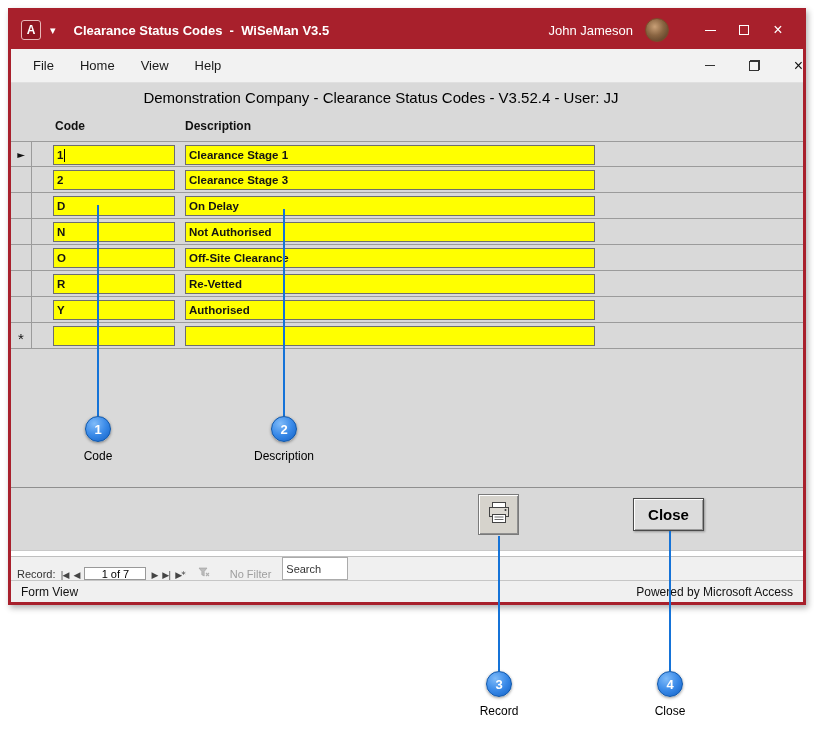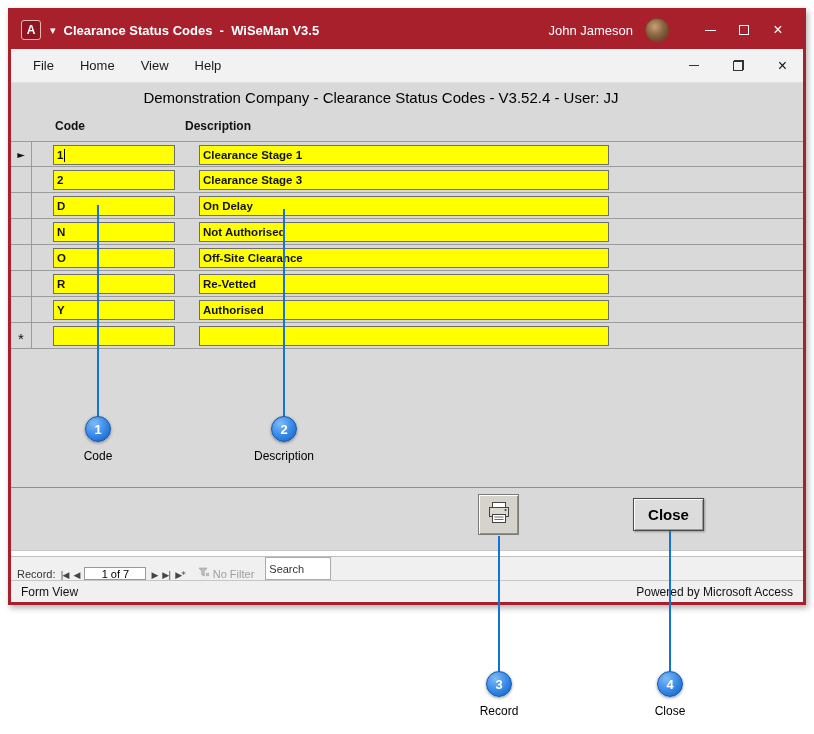--- a/index.html
+++ b/index.html
@@ -19,36 +19,36 @@
   .titlebar {
     flex: 0 0 38px; background: #A8202C; color: #fff;
     display: flex; align-items: center; padding: 0 8px 0 10px;
   }
   .access-icon {
     width: 20px; height: 20px; border: 1px solid #E8B8B8; border-radius: 3px;
     background: #8F1520; color: #fff; font-size: 12px; font-weight: bold;
     display: flex; align-items: center; justify-content: center;
   }
   .chevron { margin-left: 9px; font-size: 11px; font-family: "DejaVu Sans", sans-serif; }
-  .window-title { margin-left: 8px; font-size: 13px; font-weight: bold; white-space: pre; }
+  .window-title { margin-left: 18px; font-size: 13px; font-weight: bold; white-space: pre; }
   .user-name { margin-left: auto; font-size: 13px; }
   .avatar {
     width: 24px; height: 24px; border-radius: 50%; margin-left: 12px;
     background: radial-gradient(circle at 40% 35%, #C9A077 0%, #8A6542 45%, #4E3520 100%);
     border: 1px solid #7C4A2A;
   }
   .win-buttons { display: flex; margin-left: 24px; }
   .win-btn { width: 34px; height: 28px; display: flex; align-items: center; justify-content: center; color: #fff; }
   .icon-min-line { display: block; width: 11px; height: 0; border-top: 1px solid #fff; }
   .icon-max-box { display: block; width: 10px; height: 10px; border: 1px solid #fff; }
   .close-glyph { font-size: 16px; line-height: 1; }
   
   .menubar {
     flex: 0 0 34px; background: #F2F2F2; border-bottom: 1px solid #E0E0E0;
-    display: flex; align-items: center; padding: 0 16px 0 22px; gap: 26px;
+    display: flex; align-items: center; padding: 0 0 0 22px; gap: 26px;
     font-size: 13px; color: #1A1A1A;
   }
   .menu-item { cursor: default; }
   .menu-right { margin-left: auto; display: flex; gap: 34px; align-items: center; color: #333; }
   .icon-min-dark { display: block; width: 10px; height: 0; border-top: 1px solid #333; }
   .icon-restore { position: relative; display: block; width: 11px; height: 11px; }
   .icon-restore::after { content: ""; position: absolute; right: 0; top: 0; width: 8px; height: 8px; border: 1px solid #333; }
   .icon-restore::before { content: ""; position: absolute; left: 0; bottom: 0; width: 8px; height: 8px; border: 1px solid #333; background: #F2F2F2; z-index: 1; }
   .menu-close { font-size: 16px; color: #111; line-height: 1; }
   
@@ -65,21 +65,21 @@
     border-right: 1px solid #9B9B9B; display: flex; align-items: center; justify-content: center;
     font-size: 10px; color: #111; font-family: "DejaVu Sans", sans-serif;
   }
   .new-marker { font-size: 15px; font-family: "Liberation Sans", sans-serif; padding-top: 6px; }
   .field {
     position: absolute; top: 3px; height: 20px; background: #FFFF00;
     border: 1px solid #6E6E6E; font-size: 11.5px; font-weight: bold; color: #141414;
     display: flex; align-items: center; padding-left: 3px;
   }
   .field.code { left: 42px; width: 122px; }
-  .field.desc { left: 188px; width: 410px; }
+  .field.desc { left: 174px; width: 410px; }
   .cursor { display: inline-block; width: 1px; height: 13px; background: #000; margin-left: 1px; }
   .divider { position: absolute; left: 0; top: 404px; width: 792px; height: 1px; background: #8F8F8F; }
   .instructions { position: absolute; left: 8px; top: 408px; width: 440px; font-size: 12.5px; font-weight: bold; color: #000; line-height: 1.35; }
   .print-button {
     position: absolute; left: 467px; top: 411px; width: 41px; height: 41px;
     background: #D6D3CC; border: 1px solid #7A7A7A;
     box-shadow: inset 1px 1px 0 #FFFFFF, inset -1px -1px 0 #8F8F8F;
     display: flex; align-items: center; justify-content: center;
   }
   .close-form-button {
@@ -91,21 +91,21 @@
   }
   .scroll-strip { position: absolute; left: 0; bottom: 0; width: 792px; height: 6px; background: #FFFFFF; border-top: 1px solid #C8C8C8; }
   
   .record-nav {
     flex: 0 0 18px; background: #F0F0F0; border-top: 1px solid #BFBFBF;
     display: flex; align-items: flex-end; font-size: 11px; color: #333;
     padding-left: 6px; gap: 5px;
   }
   .nav-glyph { font-family: "DejaVu Sans", sans-serif; font-size: 9px; color: #444; letter-spacing: -1px; white-space: pre; }
   .nav-pos { width: 62px; height: 13px; border: 1px solid #999; background: #fff; font-size: 11px; text-align: center; font-family: inherit; padding: 0; }
-  .filter-wrap { display: flex; align-items: center; gap: 3px; margin-left: 8px; }
+  .filter-wrap { display: flex; align-items: center; gap: 20px; margin-left: 8px; }
   .filter-label { color: #9E9E9E; }
   .search-input { width: 66px; height: 23px; border: 1px solid #ABABAB; background: #fff; color: #333; font-size: 11px; padding: 0 0 0 3px; font-family: inherit; margin-left: 6px; }
   
   .statusbar {
     flex: 0 0 22px; background: #F0F0F0; border-top: 1px solid #C6C6C6;
     display: flex; align-items: center; justify-content: space-between;
     padding: 0 10px; font-size: 12px; color: #111;
   }
   
   .overlay { position: absolute; left: 0; top: 0; width: 814px; height: 734px; pointer-events: none; z-index: 40; }

